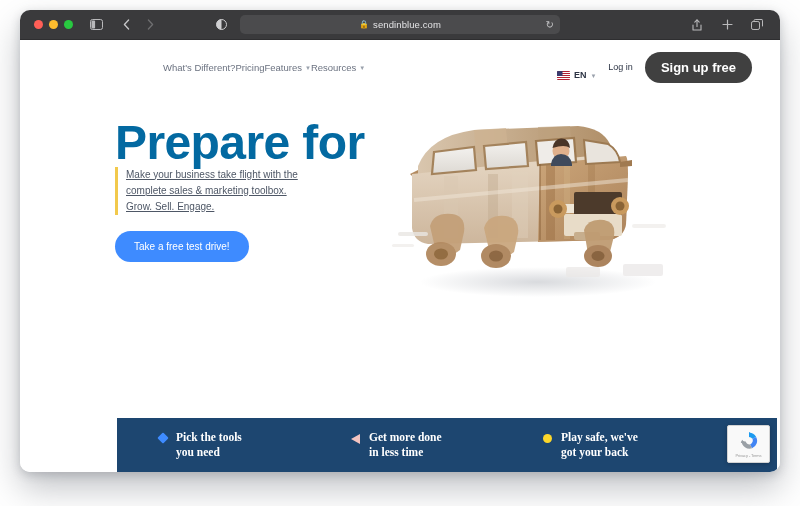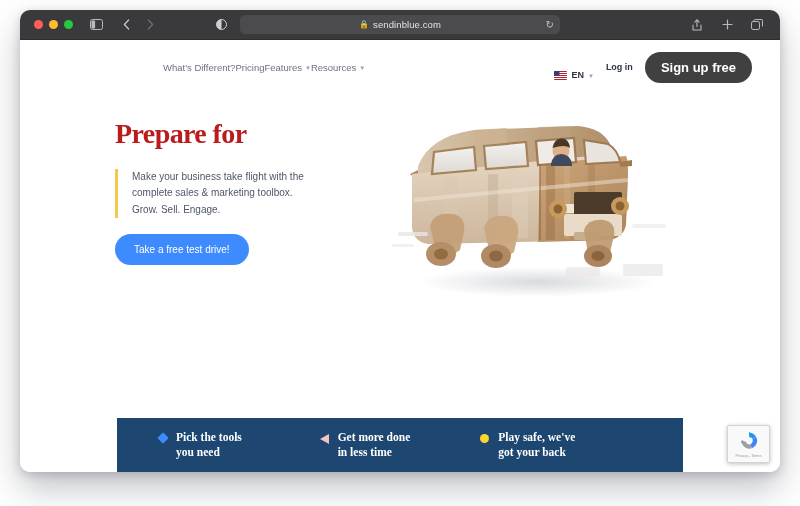--- a/index.html
+++ b/index.html
@@ -180,21 +180,21 @@
     margin-top: 16px;
   }
   .flag {
     width: 13px; height: 9px;
     display: block;
     border-radius: 1px;
     overflow: hidden;
   }
   .login-link {
     font-size: 9px;
-    font-weight: bold;
+    font-weight: normal;
     color: #2c3444;
     cursor: pointer;
   }
   .signup-btn {
     background: #404040;
     color: #ffffff;
     font-size: 13px;
     font-weight: bold;
     padding: 8px 16px;
     border-radius: 20px;
@@ -208,35 +208,35 @@
   .hero {
     position: relative;
     display: flex;
     padding: 26px 0 0 95px;
     height: 300px;
   }
 
   .hero-copy { width: 250px; position: relative; z-index: 3; }
 
   .hero-title {
-    font-family: Liberation Serif, serif;
+    font-family: Liberation Sans, sans-serif;
     font-weight: bold;
-    font-size: 28px;
+    font-size: 48px;
     line-height: 0.97;
-    color: #b91c1c;
+    color: #0369a1;
     letter-spacing: -0.6px;
   }
 
   .hero-sub {
-    margin-top: 22px;
     border-left: 3px solid #f2c94c;
-    padding-left: 14px;
+    padding-left: 8px;
     font-size: 10px;
     line-height: 1.62;
     color: #4e5766;
+    text-decoration: underline;
   }
 
   .cta-btn {
     margin-top: 16px;
     display: inline-block;
     background: #3e8bff;
     color: #ffffff;
     font-size: 10px;
     font-weight: normal;
     padding: 10px 19px;
@@ -255,21 +255,21 @@
     height: 250px;
     z-index: 2;
   }
   .hero-art svg { display: block; width: 100%; height: 100%; }
 
   
   .feature-band {
     position: absolute;
     left: 97px;
     top: 378px;
-    width: 566px;
+    width: 660px;
     height: 54px;
     background: #1d4670;
     display: flex;
     align-items: center;
     padding: 0 42px;
     gap: 0;
   }
   .feature {
     display: flex;
     align-items: flex-start;

